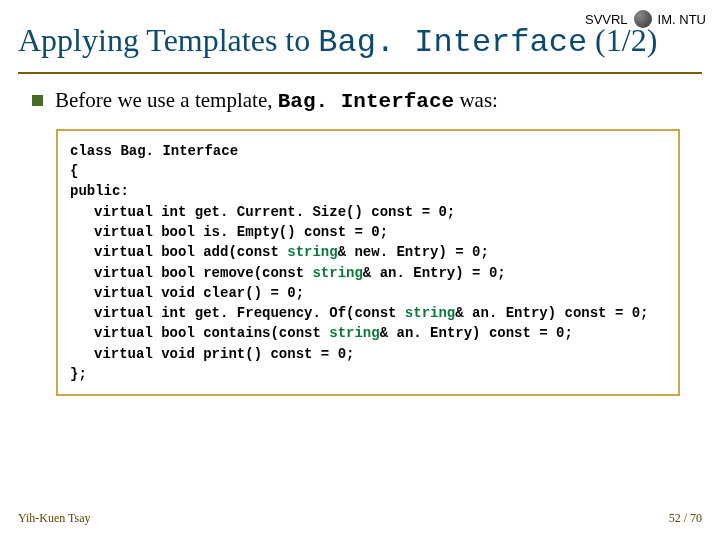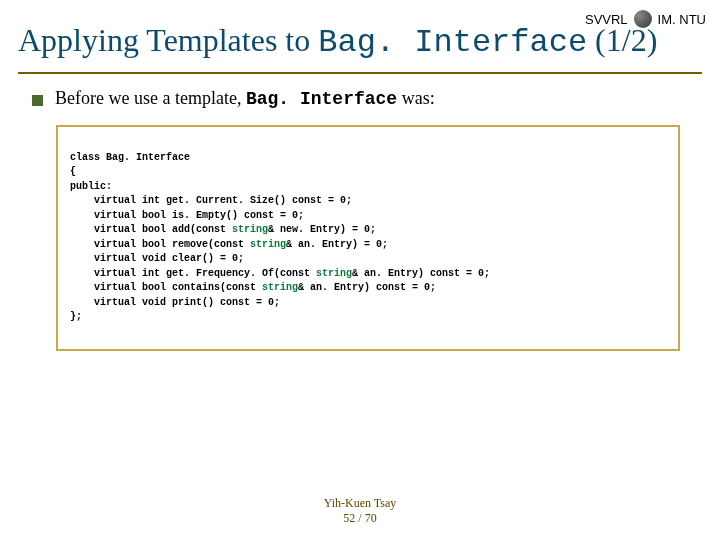--- a/index.html
+++ b/index.html
@@ -56,33 +56,33 @@
     margin-bottom: 16px;
   }
   .bullet-box {
     width: 11px;
     height: 11px;
     background: #4a6a2a;
     margin-top: 7px;
     flex-shrink: 0;
   }
   .bullet-text {
-    font-size: 18px;
+    font-size: 21px;
     color: #000;
   }
   .bullet-text .monob {
     font-family: 'Courier New', monospace;
     font-weight: bold;
   }
   .code-box {
     margin: 0 8px 0 24px;
     border: 2px solid #c9a84a;
-    padding: 24px 12px;
+    padding: 10px 12px;
     font-family: 'Courier New', monospace;
-    font-size: 10px;
+    font-size: 14px;
     line-height: 1.45;
     font-weight: bold;
     white-space: pre;
     color: #000;
   }
   .code-box .kw-ind {
     padding-left: 24px;
   }
   .code-box .tstr {
     color: #0a7a3a;
@@ -92,21 +92,20 @@
     bottom: 14px;
     left: 0;
     right: 0;
     padding: 0 18px;
     display: flex;
     justify-content: space-between;
     align-items: center;
     font-family: Georgia, serif;
     font-size: 12px;
     color: #5e4600;
-    flex-direction: column;
   }
   .footer .center {
     position: absolute;
     left: 50%;
     transform: translateX(-50%);
   }
 </style>
 </head>
 <body>
 

